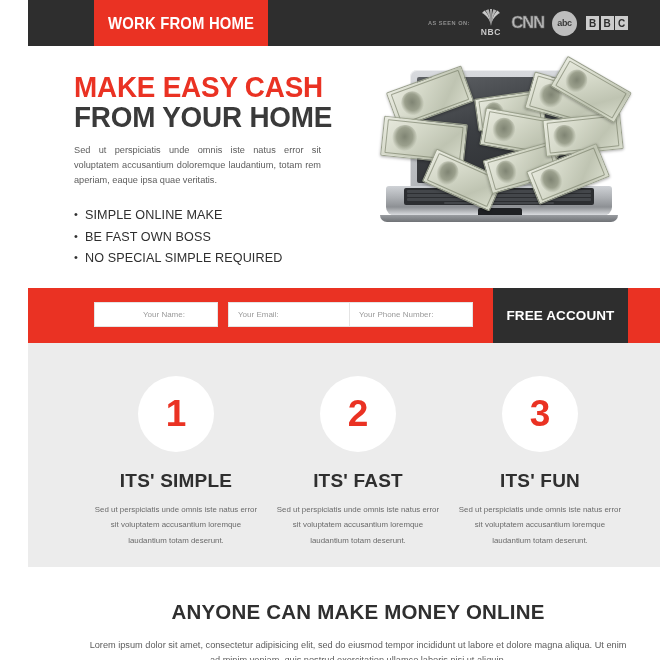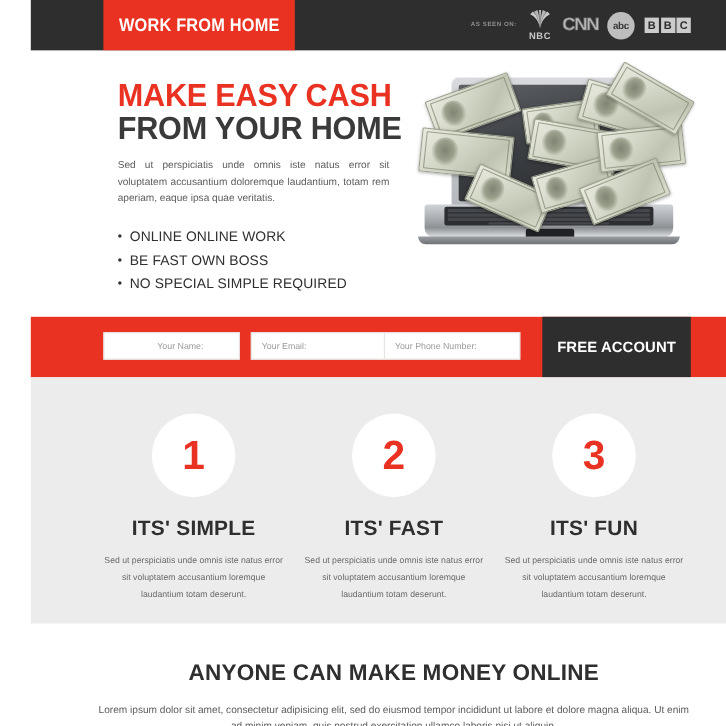--- a/index.html
+++ b/index.html
@@ -118,21 +118,21 @@
   
   .hero {
     position: absolute;
     left: 0; top: 46px;
     width: 660px;
     height: 242px;
     background: #ffffff;
   }
   .hero-copy {
     position: absolute;
-    left: 79px; top: 26px;
+    left: 46px; top: 26px;
     width: 285px;
   }
   .headline {
     margin: 0;
     font-family: "Liberation Sans Narrow", "Liberation Sans", sans-serif;
     font-weight: bold;
     font-size: 29px;
     line-height: 1.04;
     letter-spacing: -0.2px;
     transform: scaleX(0.96);
@@ -406,21 +406,21 @@
   </div>
 
   <div class="hero">
     <div class="hero-copy">
       <h1 class="headline">
         <span class="l1">MAKE EASY CASH</span>
         <span class="l2">FROM YOUR HOME</span>
       </h1>
       <p class="hero-para">Sed ut perspiciatis unde omnis iste natus error sit voluptatem accusantium doloremque laudantium, totam rem aperiam, eaque ipsa quae veritatis.</p>
       <ul class="bullets">
-        <li>ONLINE ONLINE WORK</li>
+        <li>SIMPLE ONLINE MAKE</li>
         <li>BE FAST OWN BOSS</li>
         <li>NO SPECIAL SIMPLE REQUIRED</li>
       </ul>
     </div>
 
     <div class="hero-art">
       <div class="laptop-screen"></div>
       <div class="laptop-base"></div>
       <div class="laptop-keys">
         <i style="left:3px;  top:2px;  width:184px;"></i>

